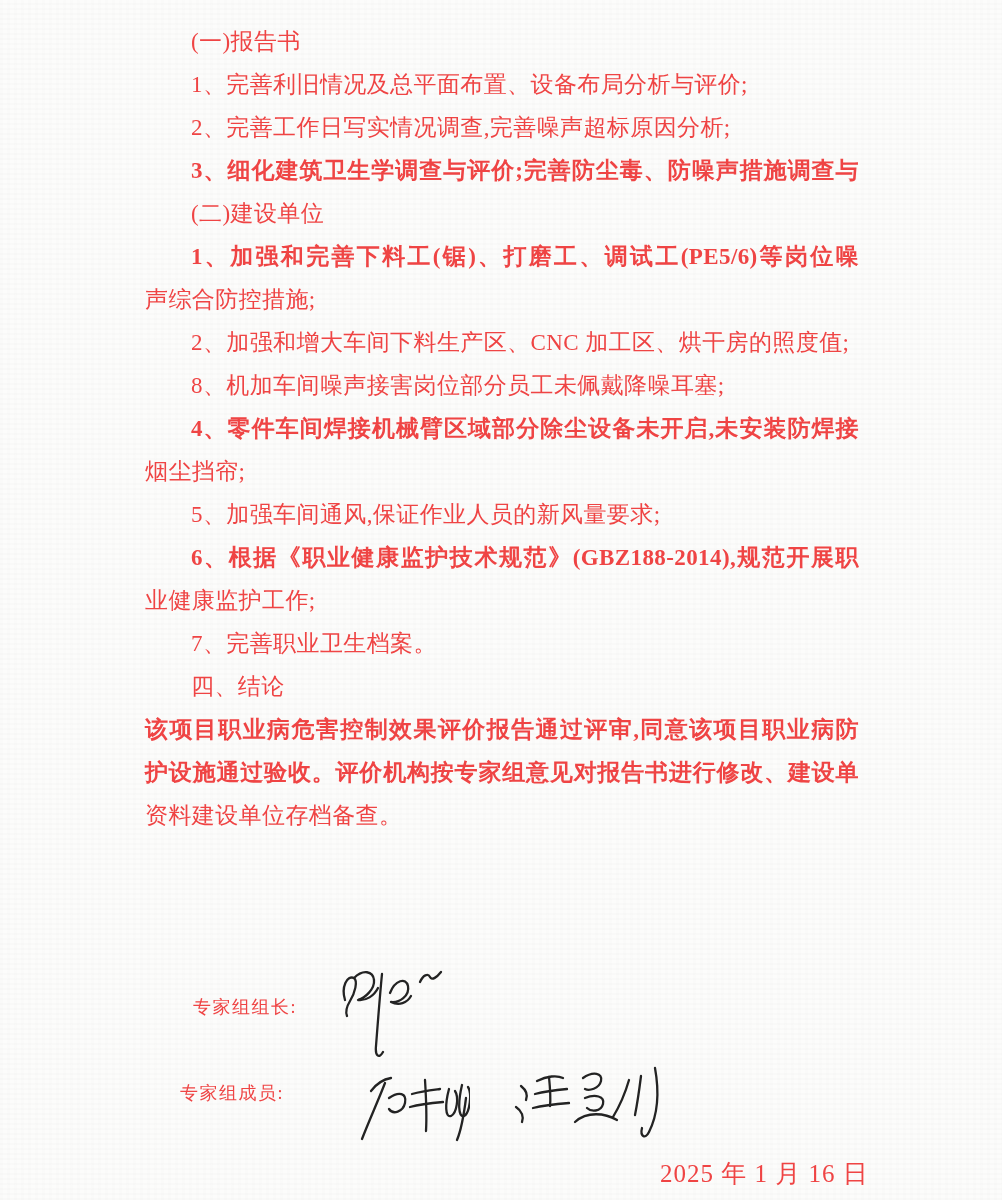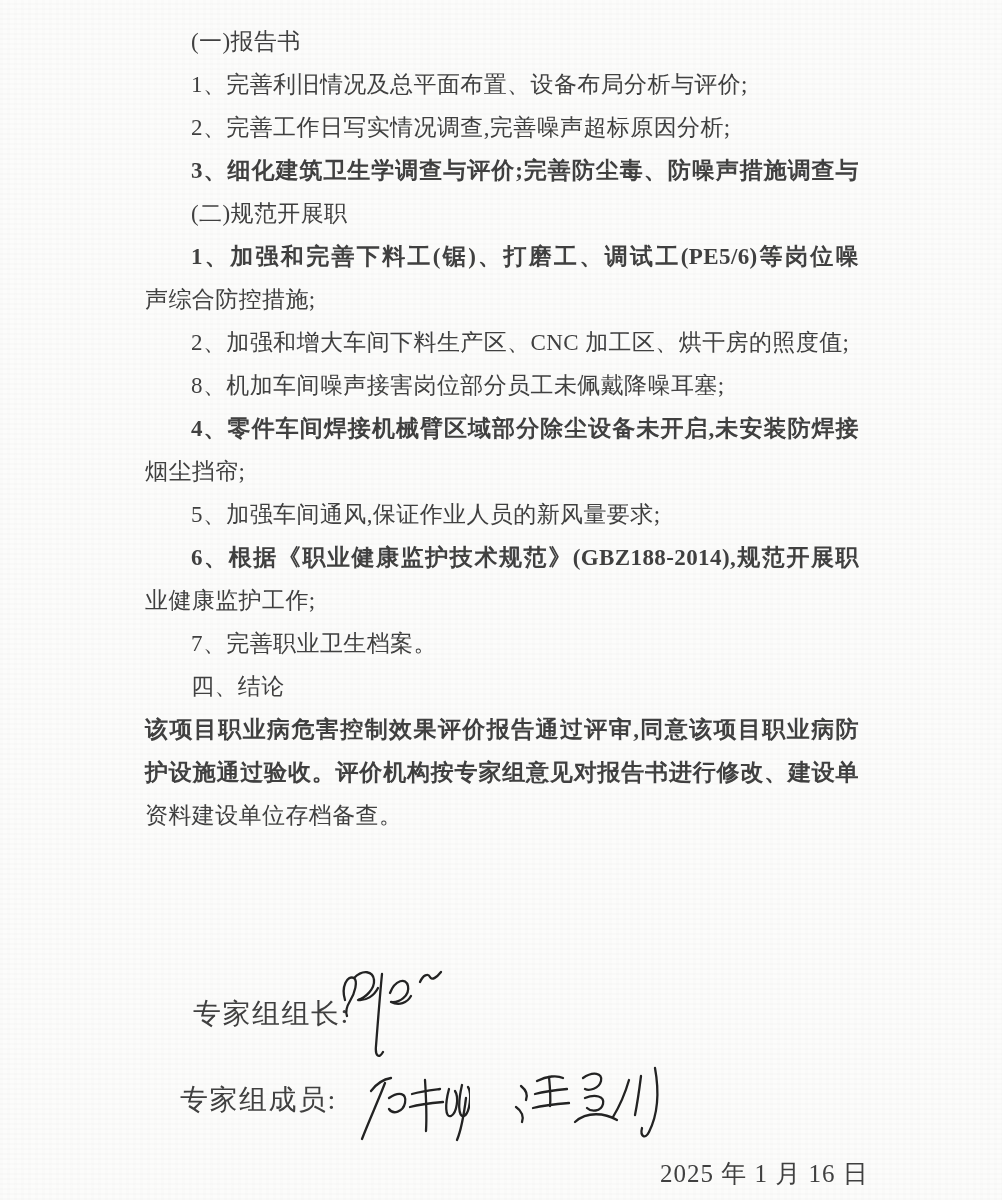--- a/index.html
+++ b/index.html
@@ -6,21 +6,21 @@
     margin: 0;
     padding: 0;
     background: #e8e8e8;
   }
   .page {
     position: relative;
     width: 1002px;
     height: 1200px;
     margin: 0 auto;
     background: #fcfcfb;
-    color: #404040;
+    color: #ef4444;
     font-family: "Liberation Serif", "DejaVu Serif", serif;
     overflow: hidden;
   }
   
   .page::before {
     content: "";
     position: absolute;
     inset: 0;
     background:
       repeating-linear-gradient(0deg, rgba(0,0,0,0.012) 0 2px, rgba(0,0,0,0) 2px 5px),
@@ -44,21 +44,21 @@
   .line.indent { text-indent: 46px; }
   .line.just {
     white-space: normal;
     text-align: justify;
     text-align-last: justify;
     text-justify: inter-character;
     font-weight: bold;
   }
   .sig-label {
     position: absolute;
-    font-size: 28px;
+    font-size: 18px;
     letter-spacing: 1.5px;
     white-space: pre;
   }
   .leader-label  { left: 193px; top: 995px; }
   .members-label { left: 180px; top: 1081px; }
   .sig-svg { position: absolute; }
   .sig-svg path {
     fill: none;
     stroke: #232323;
     stroke-width: 2.3;
@@ -81,21 +81,21 @@
 </head>
 <body>
 
 <div class="page">
 
   <div class="body-text">
       <div class="line indent">(一)报告书</div>
       <div class="line indent">1、完善利旧情况及总平面布置、设备布局分析与评价;</div>
       <div class="line indent">2、完善工作日写实情况调查,完善噪声超标原因分析;</div>
       <div class="line indent just">3、细化建筑卫生学调查与评价;完善防尘毒、防噪声措施调查与</div>
-      <div class="line indent">(二)规范开展职</div>
+      <div class="line indent">(二)建设单位</div>
       <div class="line indent just">1、加强和完善下料工(锯)、打磨工、调试工(PE5/6)等岗位噪</div>
       <div class="line">声综合防控措施;</div>
       <div class="line indent">2、加强和增大车间下料生产区、CNC 加工区、烘干房的照度值;</div>
       <div class="line indent">8、机加车间噪声接害岗位部分员工未佩戴降噪耳塞;</div>
       <div class="line indent just">4、零件车间焊接机械臂区域部分除尘设备未开启,未安装防焊接</div>
       <div class="line">烟尘挡帘;</div>
       <div class="line indent">5、加强车间通风,保证作业人员的新风量要求;</div>
       <div class="line indent just">6、根据《职业健康监护技术规范》(GBZ188-2014),规范开展职</div>
       <div class="line">业健康监护工作;</div>
       <div class="line indent">7、完善职业卫生档案。</div>

